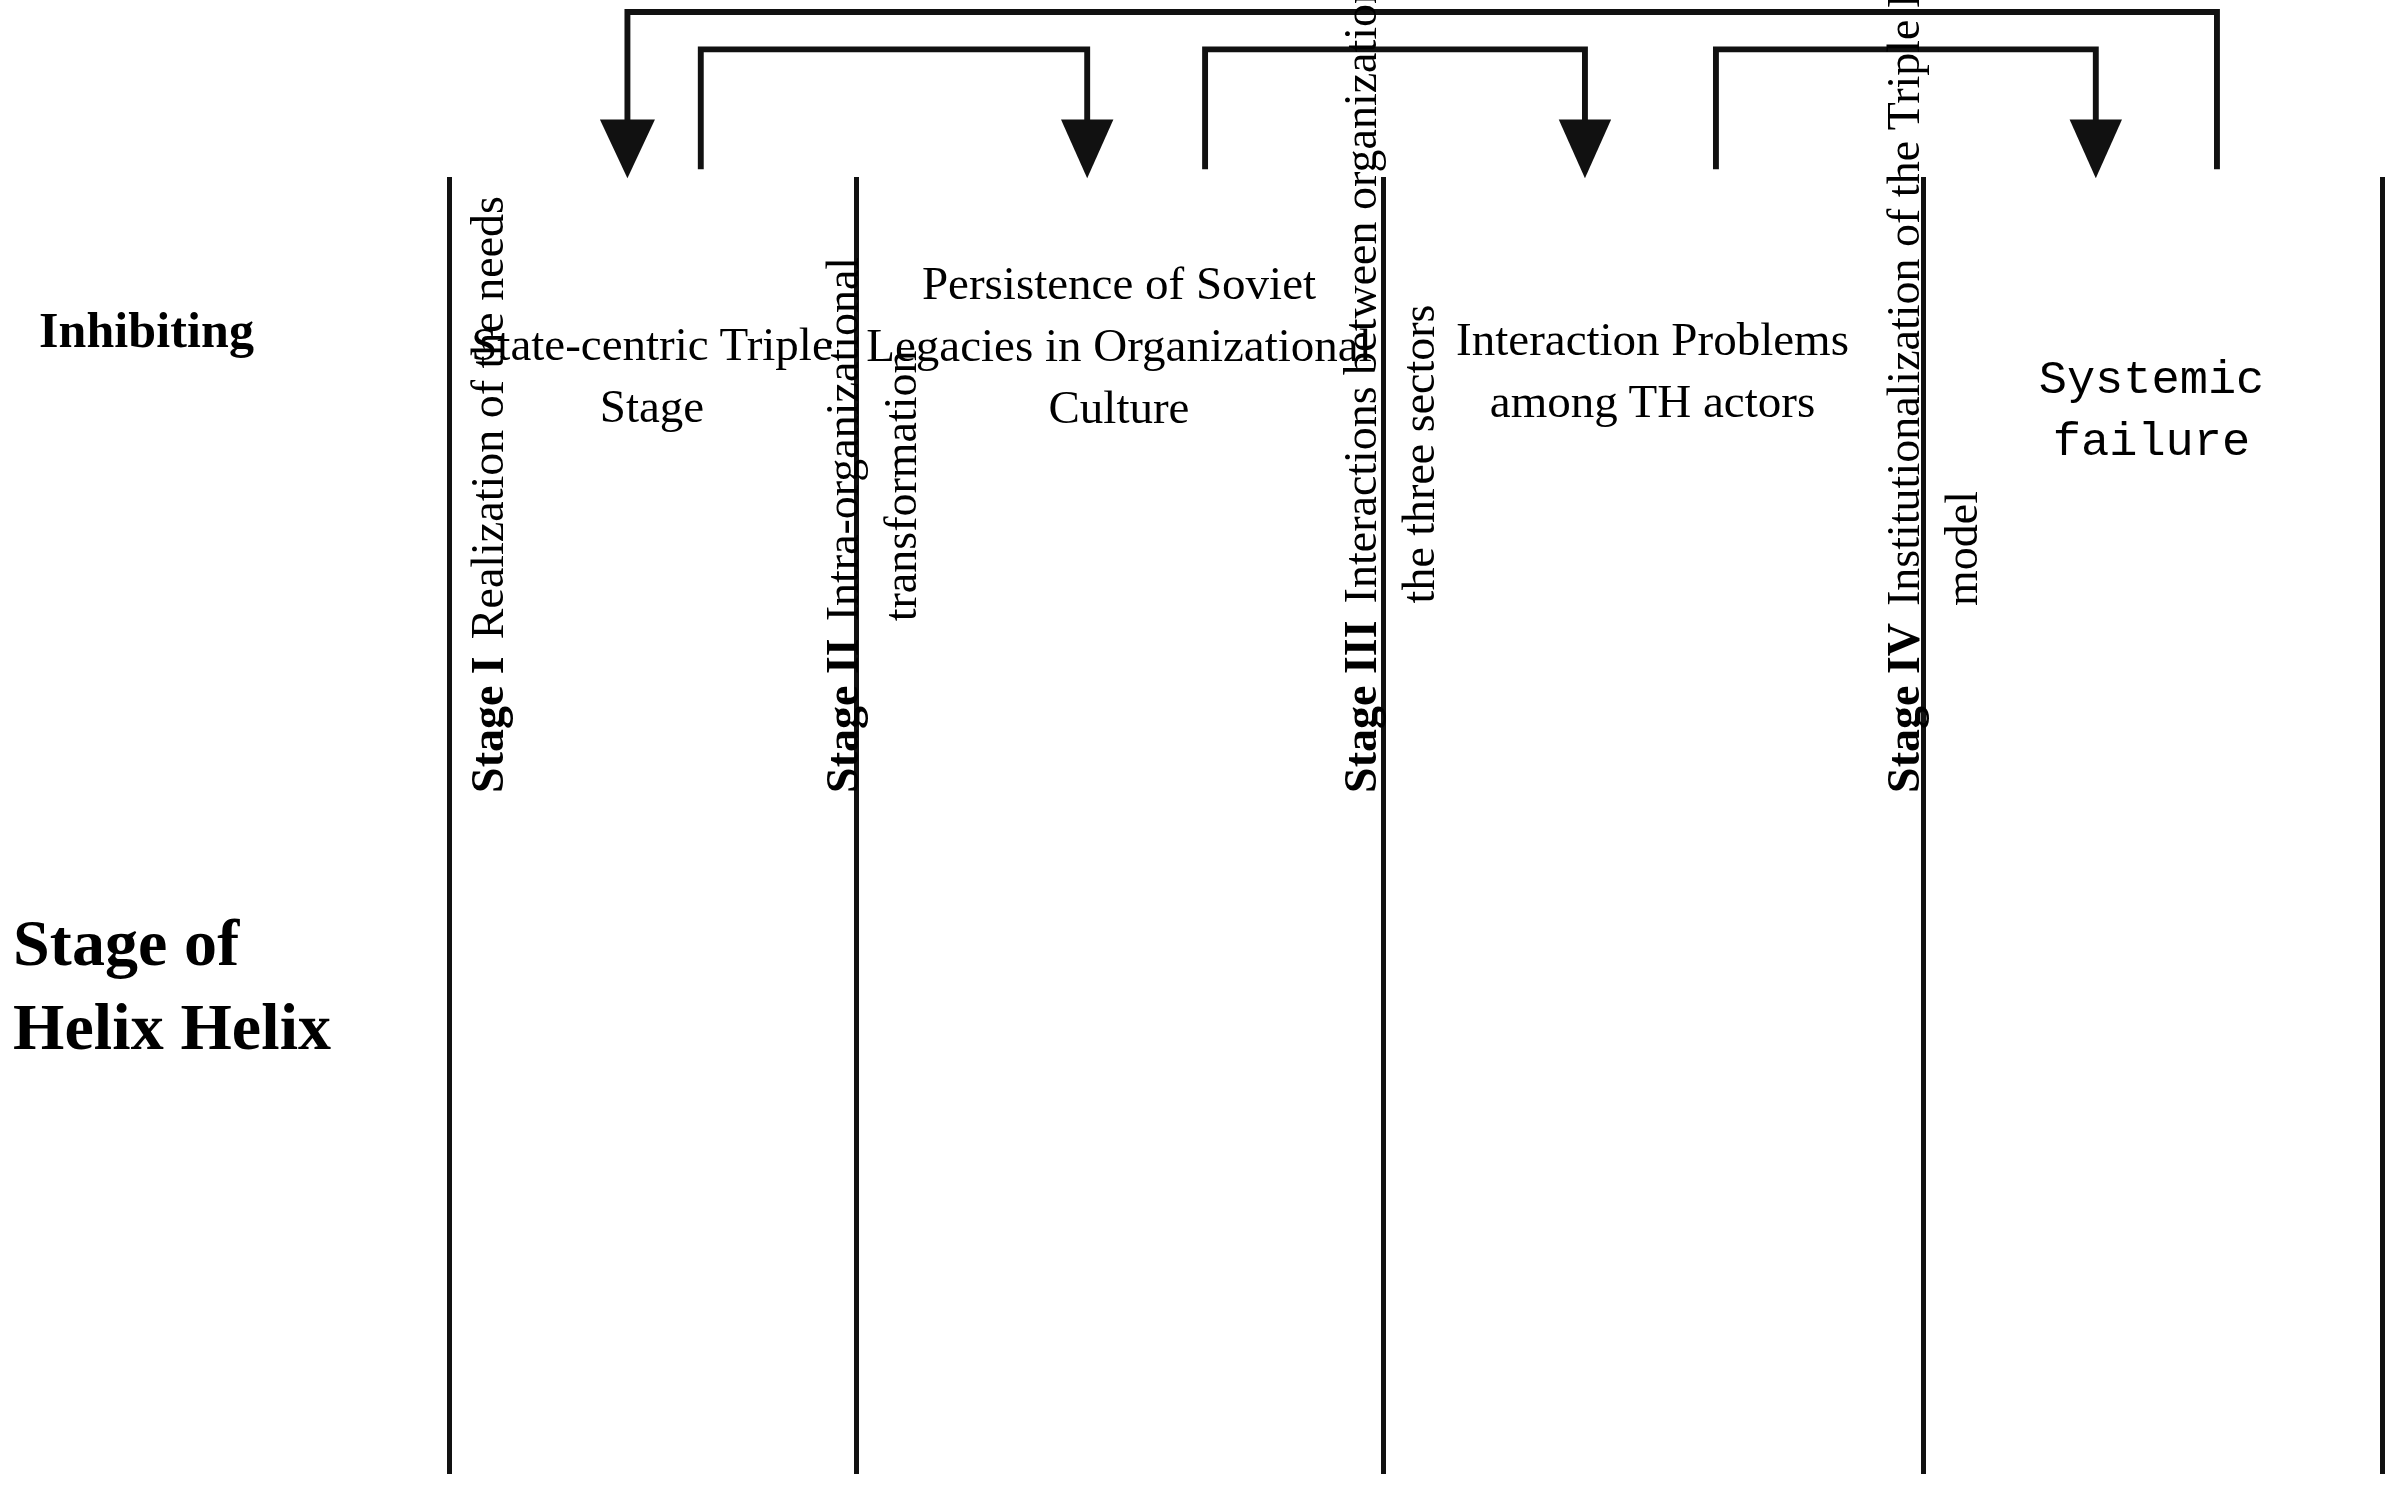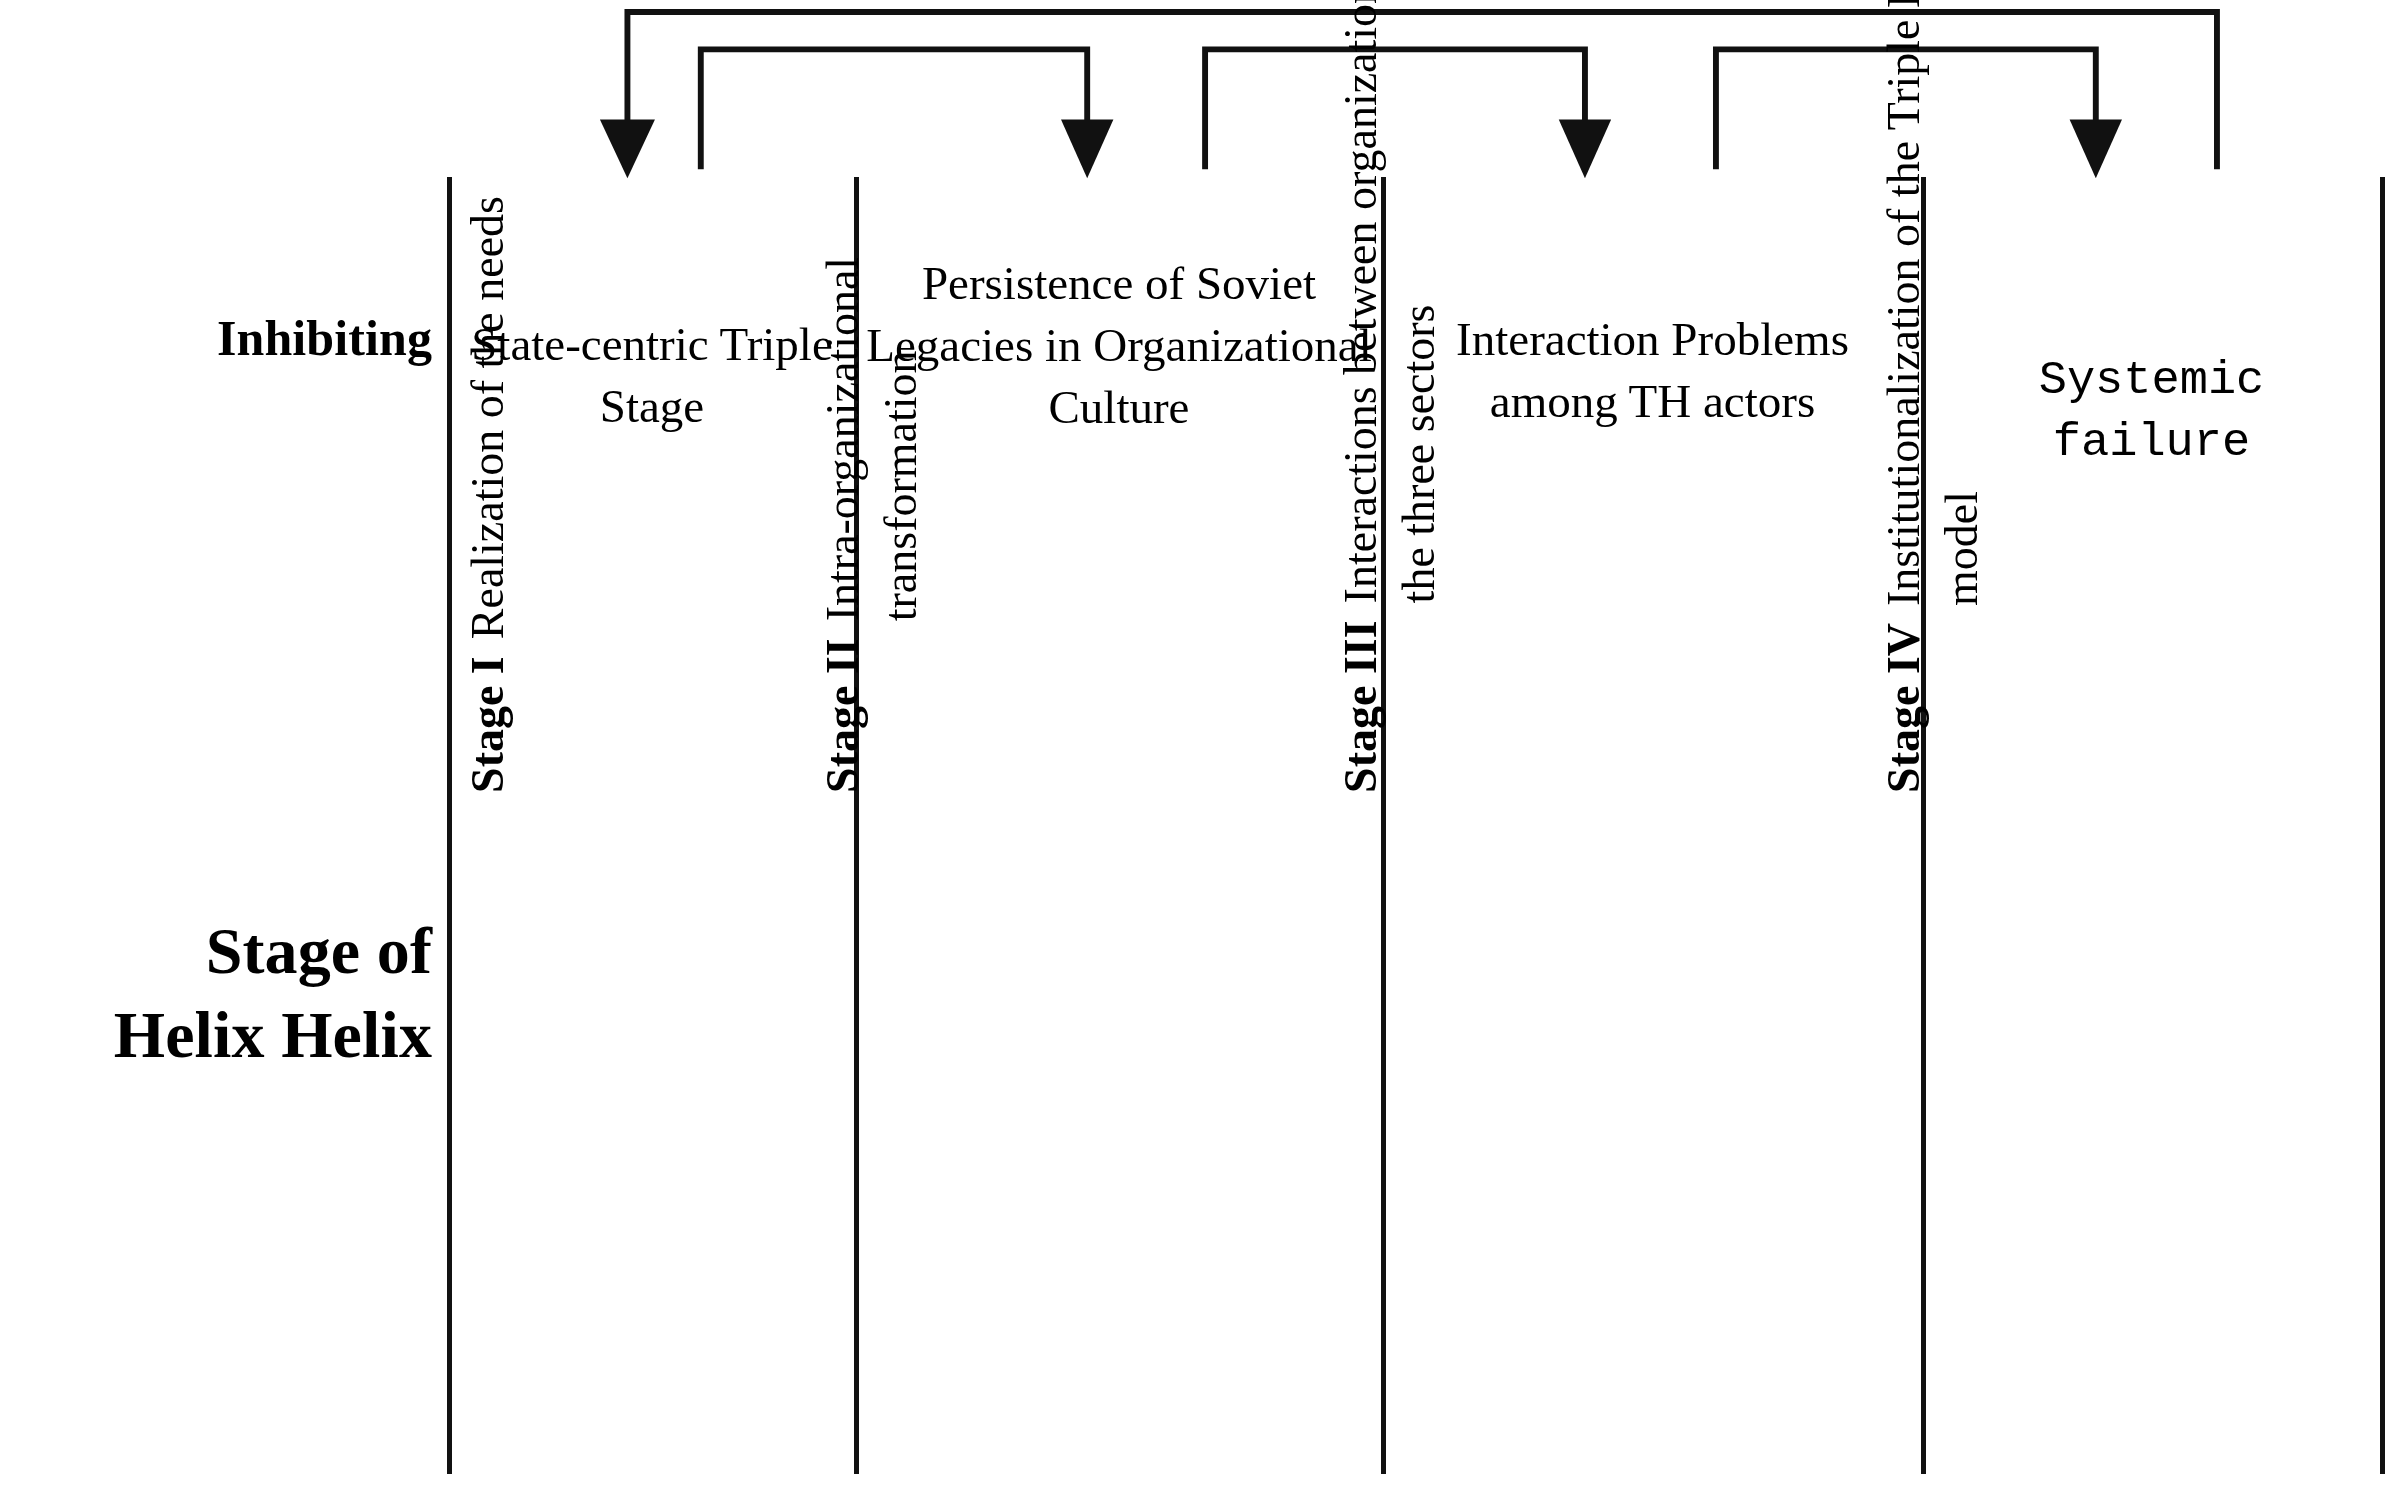--- a/index.html
+++ b/index.html
@@ -30,24 +30,23 @@
   .divider {
     position: absolute;
     width: 4.6px;
     background: #111111;
   }
 
   
   .row-label {
     position: absolute;
     font-weight: bold;
-    text-align: right;
+    text-align: left;
     line-height: 1.28;
     letter-spacing: 0.1px;
-    margin-top: 8px;
   }
   #label-inhibiting {
     left: 39px;
     top: 298px;
     width: 393px;
     font-size: 50px;
   }
   #label-stage {
     left: 13px;
     top: 901px;

